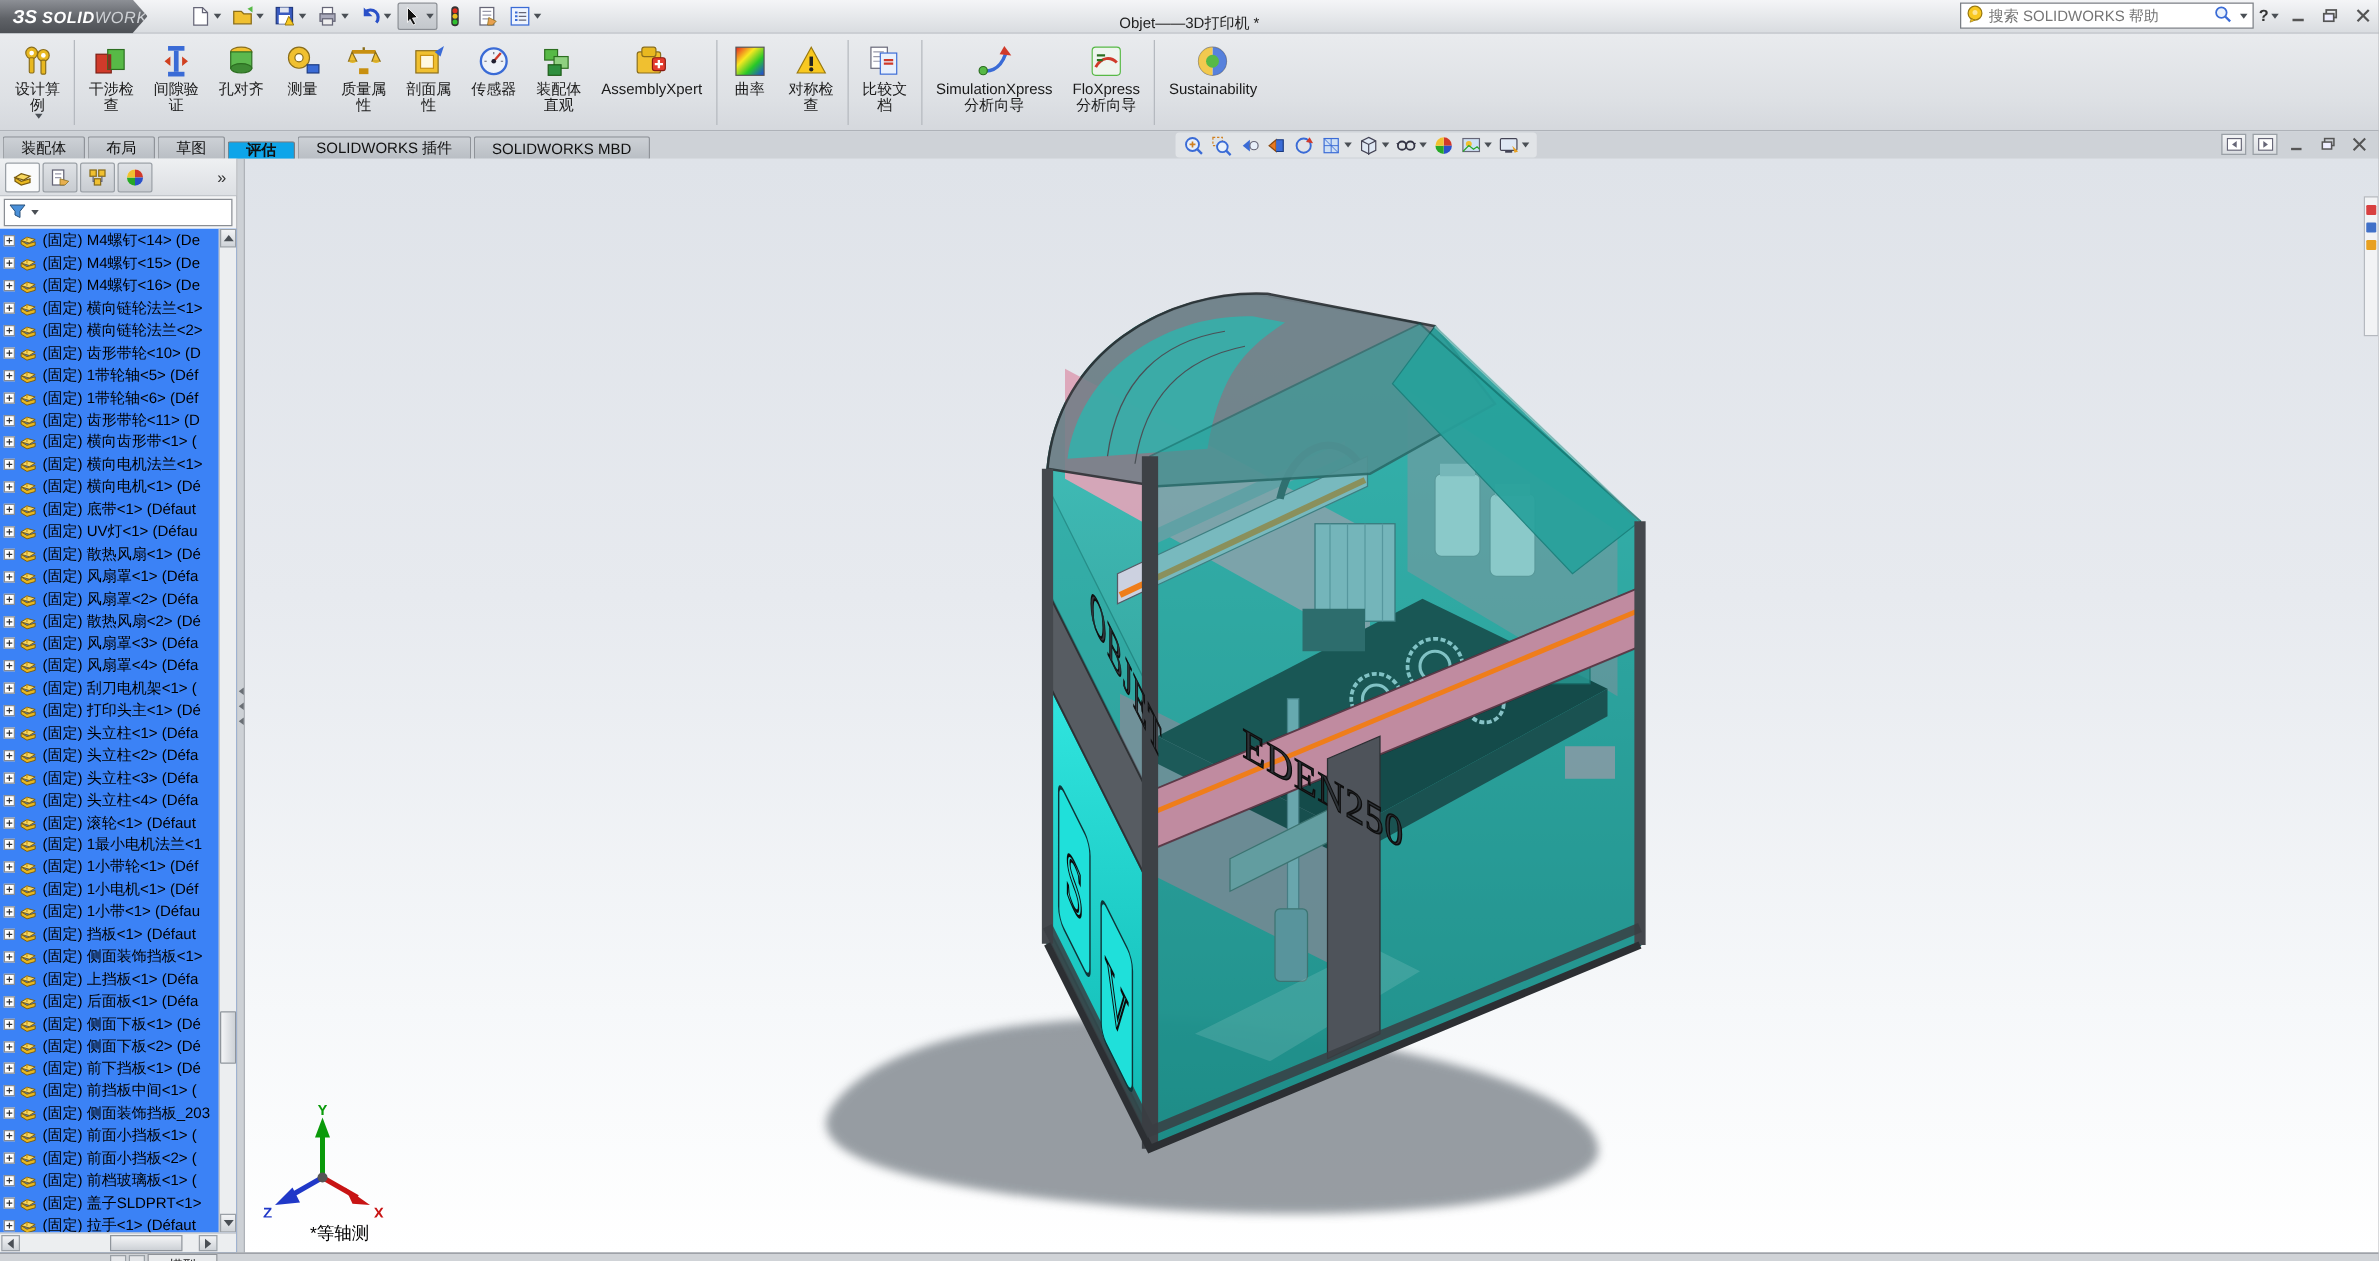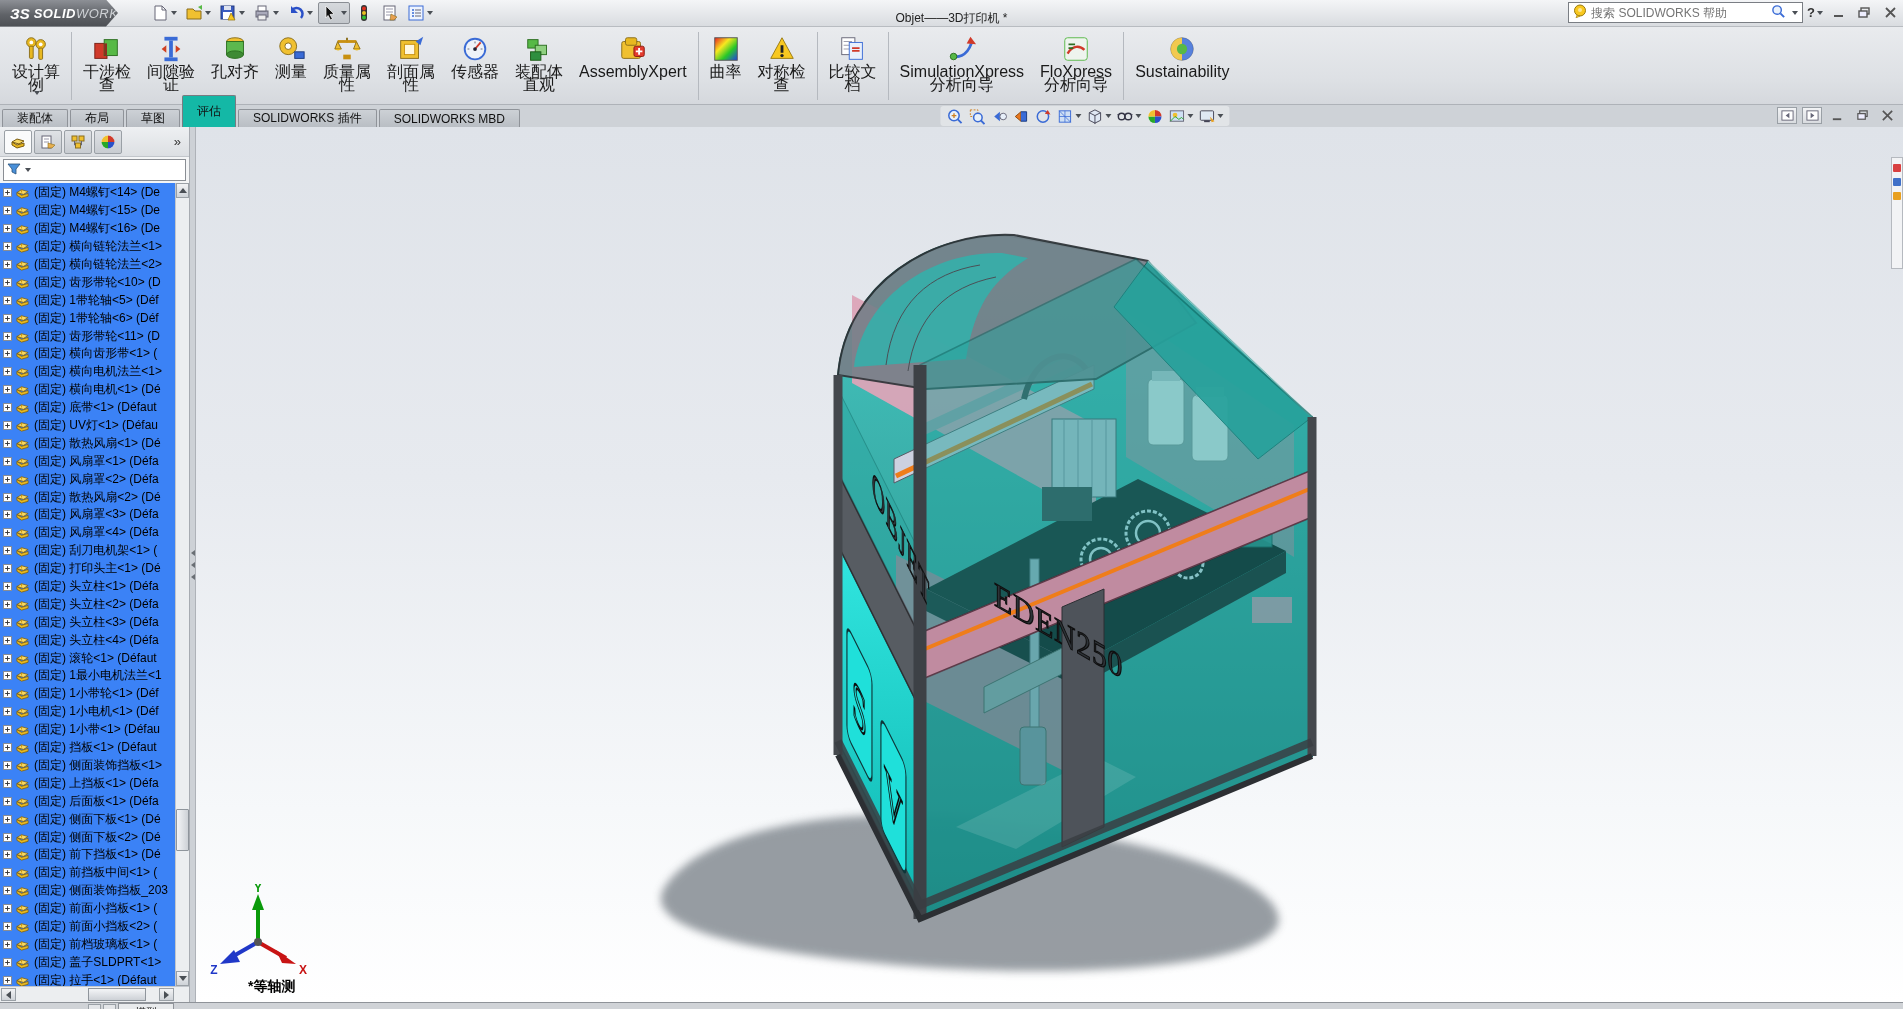--- a/index.html
+++ b/index.html
@@ -22,26 +22,26 @@
   #search-input{flex:1;border:none;outline:none;font-size:12px;color:#555;font-family:"Liberation Sans",sans-serif;background:transparent;}
   .tb-winbtn{width:22px;height:18px;display:flex;align-items:center;justify-content:center;}
   #help-btn{display:flex;align-items:center;font-size:13px;color:#333;font-weight:bold;}
 
   
   #ribbon{position:absolute;left:0;top:27px;width:100%;height:78px;background:linear-gradient(#e9ebee,#dde0e4 70%,#d5d8dd);border-bottom:1px solid #aeb2b8;display:flex;align-items:stretch;padding:2px 4px 1px 4px;}
   .rgroup{display:flex;align-items:stretch;}
   .rdivider{width:1px;background:#b5b9bf;margin:3px 3px;}
   .ritem{display:flex;flex-direction:column;align-items:center;justify-content:flex-start;padding:3px 7px 1px 7px;border:1px solid transparent;border-radius:2px;}
   .ritem .ricon{height:32px;display:flex;align-items:center;justify-content:center;}
-  .ritem .rlabel{text-align:center;line-height:13px;font-size:16px;color:#1a1a1a;white-space:nowrap;}
+  .ritem .rlabel{text-align:center;line-height:13px;font-size:12px;color:#1a1a1a;white-space:nowrap;}
 
   
   #tabrow{position:absolute;left:0;top:105px;width:100%;height:22px;background:#ced2d7;display:flex;align-items:flex-end;padding-left:2px;}
   .ctab{height:18px;display:flex;align-items:center;padding:0 14px;margin-right:2px;background:linear-gradient(#cdd1d6,#b9bec4);border:1px solid #8f9399;border-bottom:none;border-radius:2px 2px 0 0;font-size:12px;color:#111;white-space:nowrap;}
-  .ctab.active{background:#14b8a6;height:32px;border-color:#787c82;}
+  .ctab.active{background:#0ea5e9;height:14px;border-color:#787c82;font-weight:bold;}
   #view-toolbar{position:absolute;left:50%;top:106px;transform:translateX(-4%);display:flex;align-items:center;gap:1px;background:rgba(240,242,244,.55);border-radius:3px;padding:0 4px;height:20px;}
   .vtb-btn{height:20px;display:flex;align-items:center;padding:0 2px;}
   #doc-controls{position:absolute;right:6px;top:107px;display:flex;align-items:center;gap:5px;}
   .dc-btn{width:20px;height:17px;display:flex;align-items:center;justify-content:center;border:1px solid #9aa0a6;background:linear-gradient(#f2f3f5,#d9dce0);}
   .dc-btn.flat{border:none;background:transparent;}
 
   
   #main{position:absolute;left:0;top:127px;width:100%;height:875px;display:flex;}
   
   #left-panel{width:190px;height:100%;background:#f4f5f6;border-right:1px solid #a7abb1;position:relative;display:flex;flex-direction:column;}
@@ -68,21 +68,21 @@
   .tri-left{width:0;height:0;border-top:4px solid transparent;border-bottom:4px solid transparent;border-right:5px solid #4a4f55;}
   .tri-right{width:0;height:0;border-top:4px solid transparent;border-bottom:4px solid transparent;border-left:5px solid #4a4f55;}
   
   #splitter{width:6px;height:100%;background:#cdd1d6;border-right:1px solid #aeb2b8;display:flex;flex-direction:column;align-items:center;justify-content:center;gap:6px;}
   .sp-chev{width:0;height:0;border-top:3px solid transparent;border-bottom:3px solid transparent;border-right:4px solid #6a6f75;}
 
   
   #viewport{flex:1;height:100%;position:relative;background:linear-gradient(180deg,#dfe3e9 0%,#e7eaef 40%,#f6f8fa 78%,#ffffff 100%);overflow:hidden;}
   #model-svg{position:absolute;left:0;top:0;}
   #triad{position:absolute;left:12px;bottom:28px;}
-  #view-label{position:absolute;left:52px;bottom:6px;font-size:14px;font-weight:bold;color:#000;}
+  #view-label{position:absolute;left:52px;bottom:6px;font-size:14px;font-weight:normal;color:#000;}
   #taskpane-strip{position:absolute;right:0;top:30px;width:12px;height:112px;background:#f2f3f5;border:1px solid #b5b9bf;display:flex;flex-direction:column;align-items:center;gap:6px;padding-top:6px;}
   .tp-ico{width:8px;height:8px;border-radius:1px;}
 
   
   #bottombar{position:absolute;left:0;bottom:-13px;width:100%;height:20px;background:#d0d3d7;border-top:1px solid #8f9399;display:flex;align-items:flex-start;padding-left:88px;gap:2px;}
   .bb-nav{width:13px;height:14px;border:1px solid #9aa0a6;background:#e4e6e9;margin-top:1px;}
   .bb-tab{height:18px;padding:1px 16px;background:#e8eaec;border:1px solid #8f9399;font-size:11px;color:#222;}
 </style>
 </head>
 <body>

